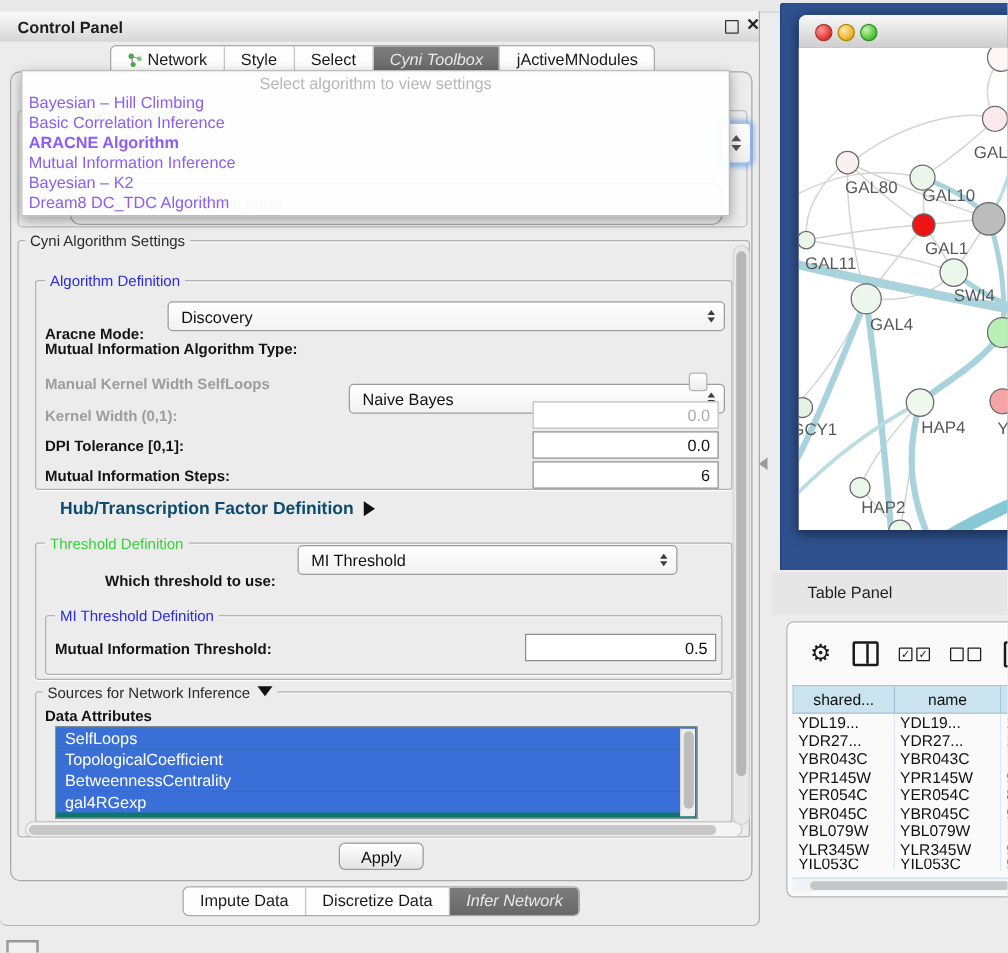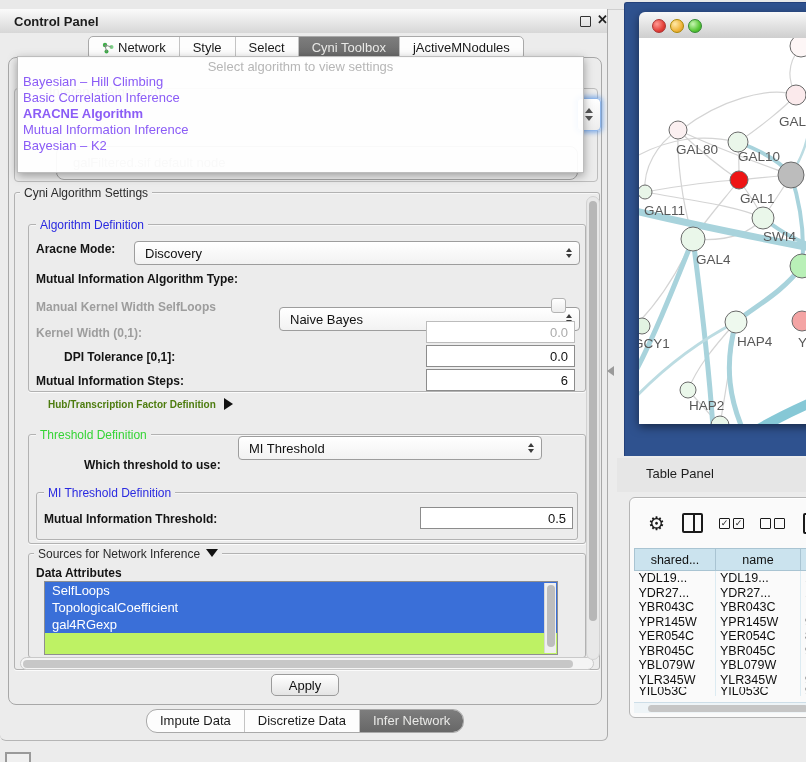--- a/index.html
+++ b/index.html
@@ -13,24 +13,24 @@
   .titlebar .ttl{position:absolute;left:14px;top:5px;font-size:13px;font-weight:700;color:#1c1c1c;}
   .wicon{position:absolute;top:7px;font-size:11px;color:#222;line-height:11px;}
   .float-ic{left:580px;width:9px;height:9px;border:1.5px solid #333;border-radius:1px;}
   .close-ic{left:597px;font-weight:700;font-size:13px;top:5px;}
   .cp-body{left:0;top:33px;width:607px;height:707px;background:#ececec;border-right:1px solid #ababab;border-bottom:1px solid #b5b5b5;border-radius:0 0 6px 6px;}
   
   .seg{display:flex;border:1px solid #a9a9a9;border-radius:5px;overflow:hidden;background:#fdfdfd;
        font-size:13px;color:#1a1a1a;height:22px;align-items:stretch;}
   .seg .sgi{padding:3px 13px 0 13px;border-left:1px solid #c4c4c4;white-space:nowrap;}
   .seg .sgi:first-child{border-left:none;}
-  .seg .sel{background:linear-gradient(#7d7d7d,#676767);color:#e9e9e7;}
+  .seg .sel{background:linear-gradient(#7d7d7d,#676767);color:#e9e9e7;font-style:italic;}
   .toptabs{left:88px;top:36px;}
   .netic{display:inline-block;vertical-align:-2px;margin-right:4px;}
-  .bottabs{left:146px;top:709px;border-radius:11px;}
+  .bottabs{left:146px;top:709px;}
   
   .mainpanel{left:8px;top:57px;width:592px;height:646px;border:1px solid #a8a8a8;border-radius:8px;background:#ececec;}
   
   .ghostbox{left:14px;top:88px;width:582px;height:92px;border:1px solid #bdbdbd;border-radius:4px;}
   .ghostlabel{left:46px;top:84px;font-size:13px;color:#8f8f8f;background:#ececec;padding:0 3px;}
   .ghostcombo{left:56px;top:146px;width:520px;height:32px;border:1px solid #a5a5a5;border-radius:8px;background:#f0f0f0;}
   .ghostcombo span{position:absolute;left:16px;top:8px;font-size:13px;color:#a3a3a3;}
   .bluespin{left:577px;top:98px;width:22px;height:31px;background:linear-gradient(#fff,#ededed);
             border:1px solid #8fb6ea;border-radius:4px;box-shadow:0 0 4px 2px rgba(90,150,230,.65);
             display:flex;flex-direction:column;align-items:center;justify-content:center;gap:3px;}
@@ -55,23 +55,23 @@
          font-size:13px;color:#111;display:flex;align-items:center;padding-left:10px;}
   .combo .spin{position:absolute;right:4px;top:0;height:100%;display:flex;flex-direction:column;justify-content:center;gap:2px;align-items:center;width:12px;}
   .combo .su{width:0;height:0;border-left:3.5px solid transparent;border-right:3.5px solid transparent;border-bottom:4.5px solid #3c3c3c;}
   .combo .sd{width:0;height:0;border-left:3.5px solid transparent;border-right:3.5px solid transparent;border-top:4.5px solid #3c3c3c;}
   .tinput{position:absolute;height:20px;border:1px solid #8c8c8c;background:#fff;font-size:13px;color:#111;
           text-align:right;padding:0 6px 0 0;display:flex;align-items:center;justify-content:flex-end;}
   .tinput.dis{color:#ababab;border-color:#bcbcbc;}
   .checkbox{position:absolute;width:13px;height:13px;border:1px solid #b3b3b3;border-radius:3px;background:linear-gradient(#fff,#ececec);}
   .arrow-r{display:inline-block;width:0;height:0;border-top:6px solid transparent;border-bottom:6px solid transparent;border-left:9px solid #111;vertical-align:-2px;margin-left:8px;}
   .arrow-dn{display:inline-block;width:0;height:0;border-left:6px solid transparent;border-right:6px solid transparent;border-top:8px solid #111;vertical-align:1px;margin-left:6px;}
-  .hubrow{position:absolute;font-size:10px;color:#4d7c0f;font-weight:600;padding-left:12px;}
-  
-  .attrlist{left:44px;top:581px;width:512px;height:72px;background:#bef264;border:1px solid #8f8f8f;overflow:hidden;}
+  .hubrow{position:absolute;font-size:14px;color:#0c4a6e;font-weight:600;padding-left:12px;}
+  
+  .attrlist{left:44px;top:581px;width:512px;height:72px;background:#0f766e;border:1px solid #8f8f8f;overflow:hidden;}
   .aitem{height:17px;line-height:17px;font-size:13px;color:#fff;background:#3a6fd8;padding-left:7px;white-space:nowrap;}
   .lvscroll{position:absolute;right:1px;top:1px;width:11px;height:70px;background:#efefef;border-left:1px solid #d7d7d7;}
   .lvthumb{position:absolute;left:1.5px;top:2px;width:8px;height:62px;background:#bdbdbd;border-radius:5px;}
   .hscroll{left:20px;top:657px;width:572px;height:11px;background:#f4f4f4;border:1px solid #c9c9c9;border-radius:7px;}
   .hthumb{position:absolute;left:2px;top:1.5px;width:550px;height:8px;background:#c7c7c7;border-radius:5px;}
   .pvscroll{left:586px;top:196px;width:12px;height:462px;background:#e8e8e8;border-radius:7px;border:1px solid #d2d2d2;}
   .pvthumb{position:absolute;left:1.5px;top:4px;width:8px;height:420px;background:#b7b7b7;border-radius:5px;}
   .applybtn{left:271px;top:674px;width:68px;height:22px;border:1px solid #9b9b9b;border-radius:5px;
             background:linear-gradient(#ffffff,#e4e4e4);font-size:13px;color:#111;
             display:flex;align-items:center;justify-content:center;}
@@ -146,30 +146,31 @@
   </div>
 
 <div class="abs popup">
   <div class="phead">Select algorithm to view settings</div>
   <div>
       <div class="pitem">Bayesian – Hill Climbing</div>
       <div class="pitem">Basic Correlation Inference</div>
       <div class="pitem sel">ARACNE Algorithm</div>
       <div class="pitem">Mutual Information Inference</div>
       <div class="pitem">Bayesian – K2</div>
+      <div class="pitem">Dream8 DC_TDC Algorithm</div>
     </div>
 </div>
 
 <div class="abs gbox" style="left:14px;top:192px;width:584px;height:476px;"></div>
 <div class="abs gtitle t-black" style="left:20px;top:186px;">Cyni Algorithm Settings</div>
 
 <div class="abs gbox" style="left:28px;top:224px;width:556px;height:166px;"></div>
 <div class="abs gtitle t-blue" style="left:36px;top:218px;">Algorithm Definition</div>
 
-<div class="lbl" style="left:36px;top:242px;">Aracne Mode:</div>
+<div class="lbl" style="left:36px;top:260px;">Aracne Mode:</div>
 <div class="combo" style="left:134px;top:241px;width:434px;">
     <span>Discovery</span>
     <span class="spin">
       <i class="su"></i>
       <i class="sd"></i>
     </span>
   </div>
 
 <div class="lbl" style="left:36px;top:272px;">Mutual Information Algorithm Type:</div>
 <div class="combo" style="left:279px;top:267px;width:289px;margin-top:40px;">
@@ -179,21 +180,21 @@
       <i class="sd"></i>
     </span>
   </div>
 
 <div class="lbl dis" style="left:36px;top:300px;">Manual Kernel Width SelfLoops</div>
 <div class="checkbox" style="left:551px;top:298px;"></div>
 
 <div class="lbl dis" style="left:36px;top:326px;">Kernel Width (0,1):</div>
 <div class="tinput dis" style="left:426px;top:321px;width:141px;">0.0</div>
 
-<div class="lbl" style="left:36px;top:350px;margin-left:28px;">DPI Tolerance [0,1]:</div>
+<div class="lbl" style="left:36px;top:350px;">DPI Tolerance [0,1]:</div>
 <div class="tinput" style="left:426px;top:345px;width:141px;">0.0</div>
 
 <div class="lbl" style="left:36px;top:374px;">Mutual Information Steps:</div>
 <div class="tinput" style="left:426px;top:369px;width:141px;">6</div>
 
 <div class="hubrow" style="left:36px;top:398px;"><span>Hub/Transcription Factor Definition</span><span class="arrow-r"></span></div>
 
 <div class="abs gbox" style="left:28px;top:434px;width:556px;height:108px;"></div>
 <div class="abs gtitle t-green" style="left:36px;top:428px;">Threshold Definition</div>
 
@@ -212,20 +213,21 @@
 <div class="tinput" style="left:420px;top:507px;width:145px;">0.5</div>
 
 <div class="abs gbox" style="left:28px;top:553px;width:556px;height:103px;"></div>
 <div class="abs gtitle t-black" style="left:34px;top:547px;"><span>Sources for Network Inference</span><span class="arrow-dn"></span></div>
 <div class="lbl" style="left:36px;top:566px;">Data Attributes</div>
 
 <div class="abs attrlist">
   <div>
       <div class="aitem">SelfLoops</div>
       <div class="aitem">TopologicalCoefficient</div>
+      <div class="aitem">BetweennessCentrality</div>
       <div class="aitem">gal4RGexp</div>
     </div>
   <div class="lvscroll">
       <div class="lvthumb"></div>
     </div>
 </div>
 
 <div class="abs hscroll">
     <div class="hthumb"></div>
   </div>

